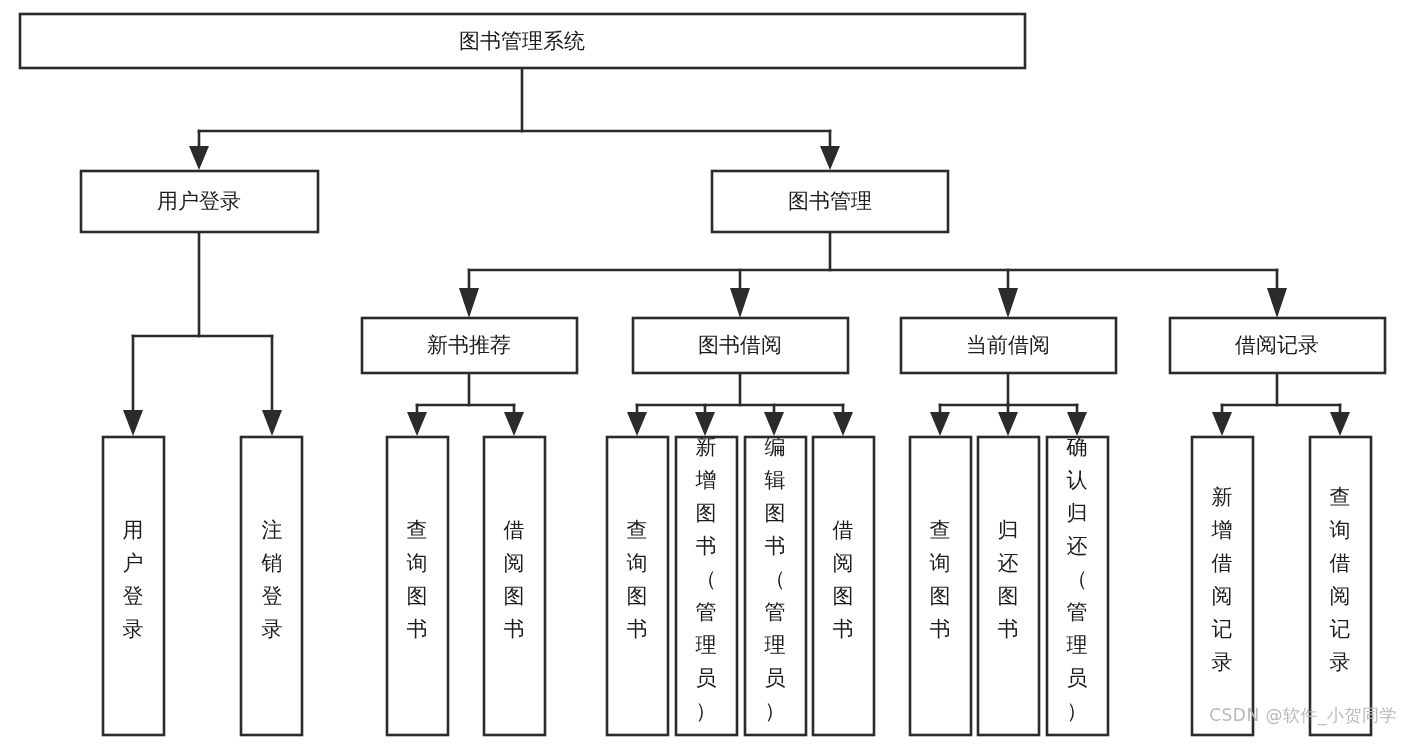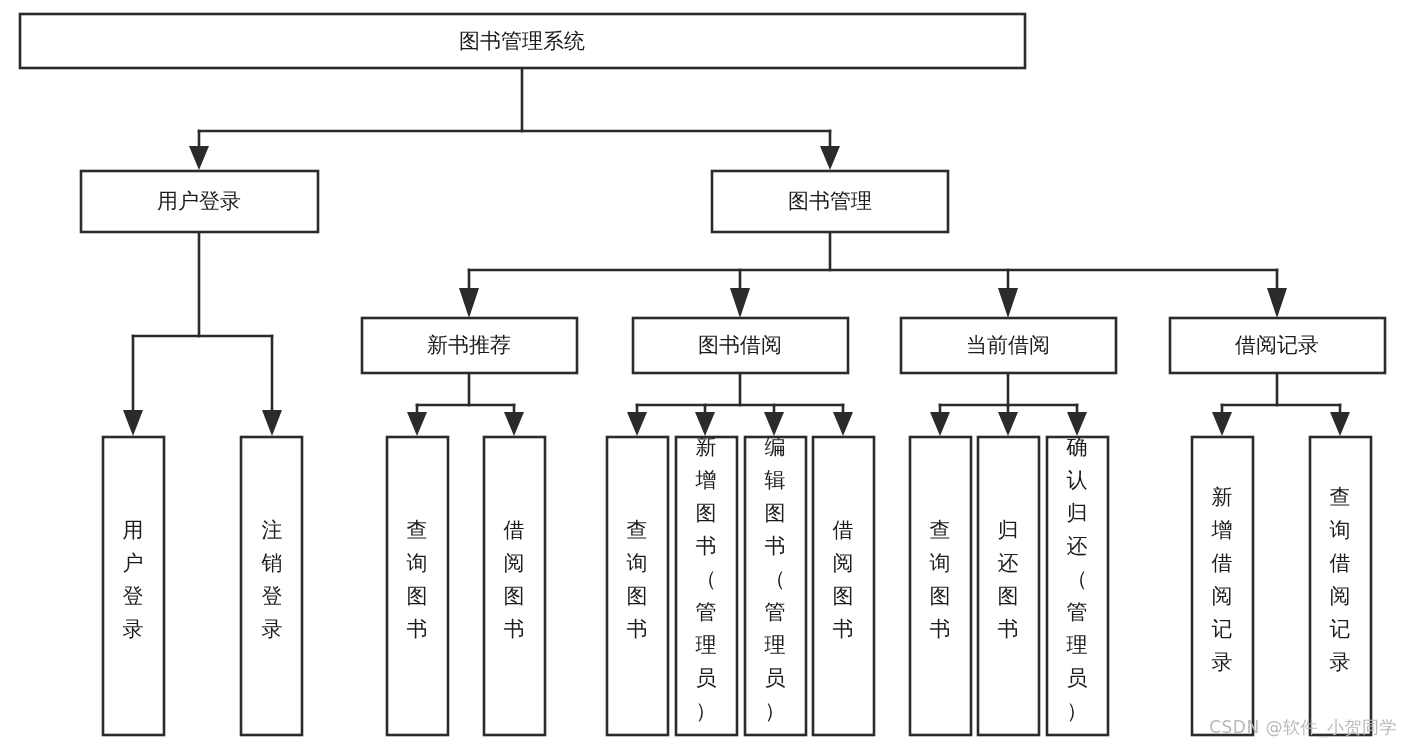--- a/index.html
+++ b/index.html
@@ -48,21 +48,21 @@
   }
   .node-label-v {
     font-family: "DejaVu Sans", "Liberation Sans", sans-serif;
     font-size: 21px;
     fill: #1c1c1c;
     text-anchor: middle;
   }
   .watermark {
     position: absolute;
     right: 8px;
-    bottom: 8px;
+    bottom: 20px;
     font-family: "DejaVu Sans", "Liberation Sans", sans-serif;
     font-size: 17px;
     color: #b9b9b9;
     letter-spacing: 0.5px;
     white-space: nowrap;
     pointer-events: none;
   }
 </style>
 </head>
 <body>

